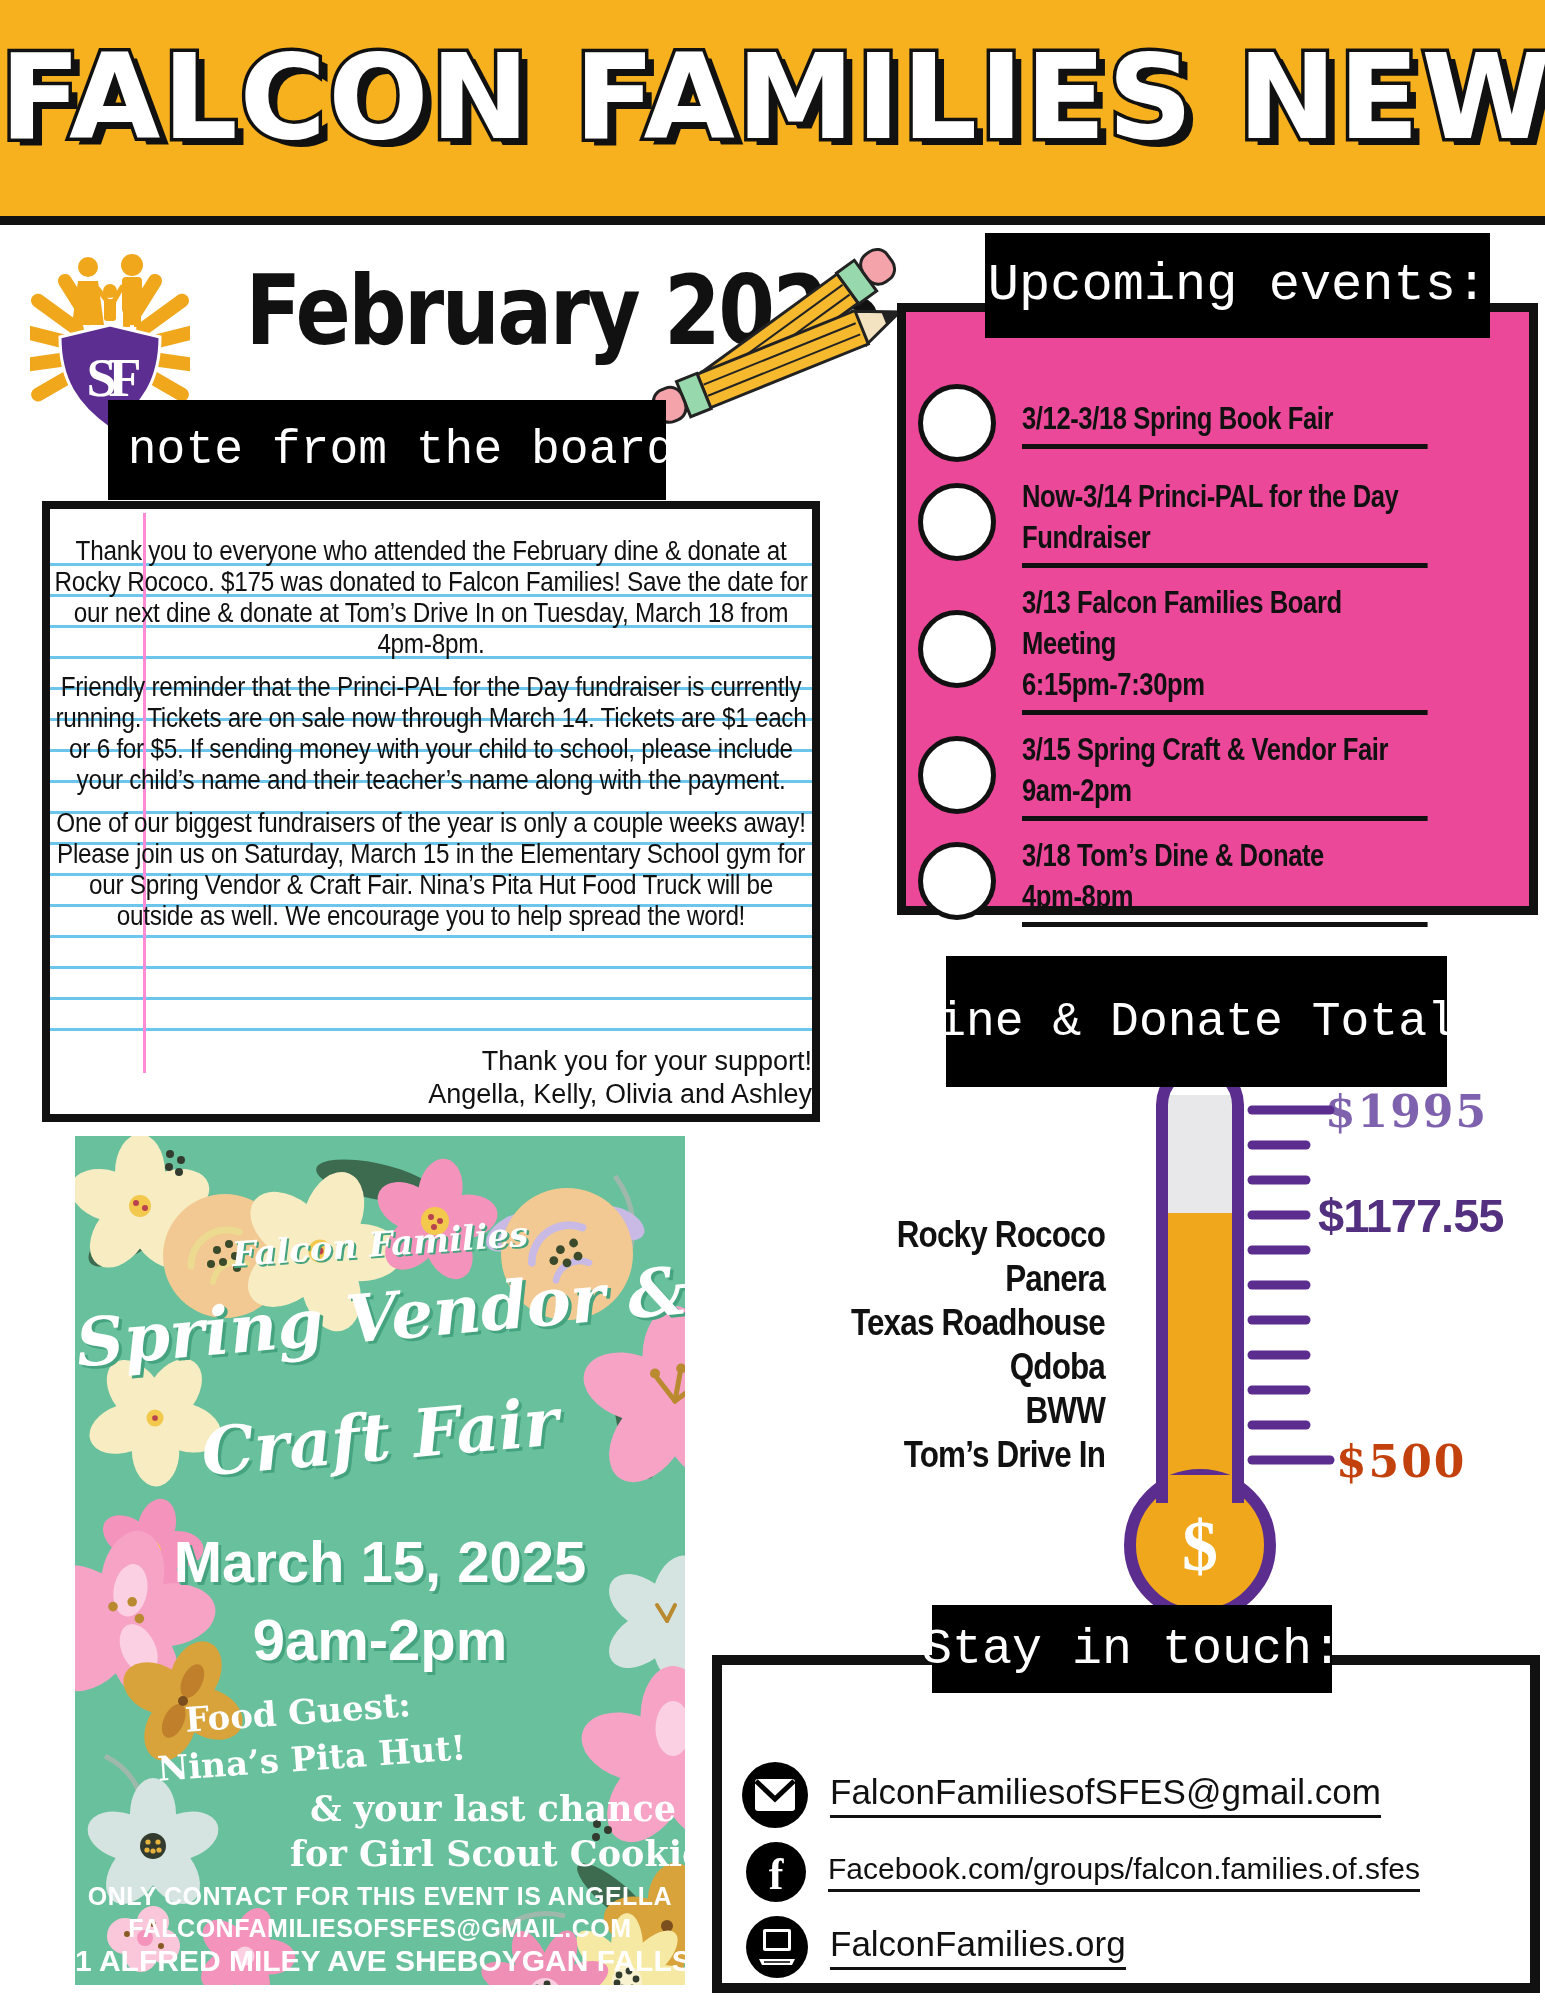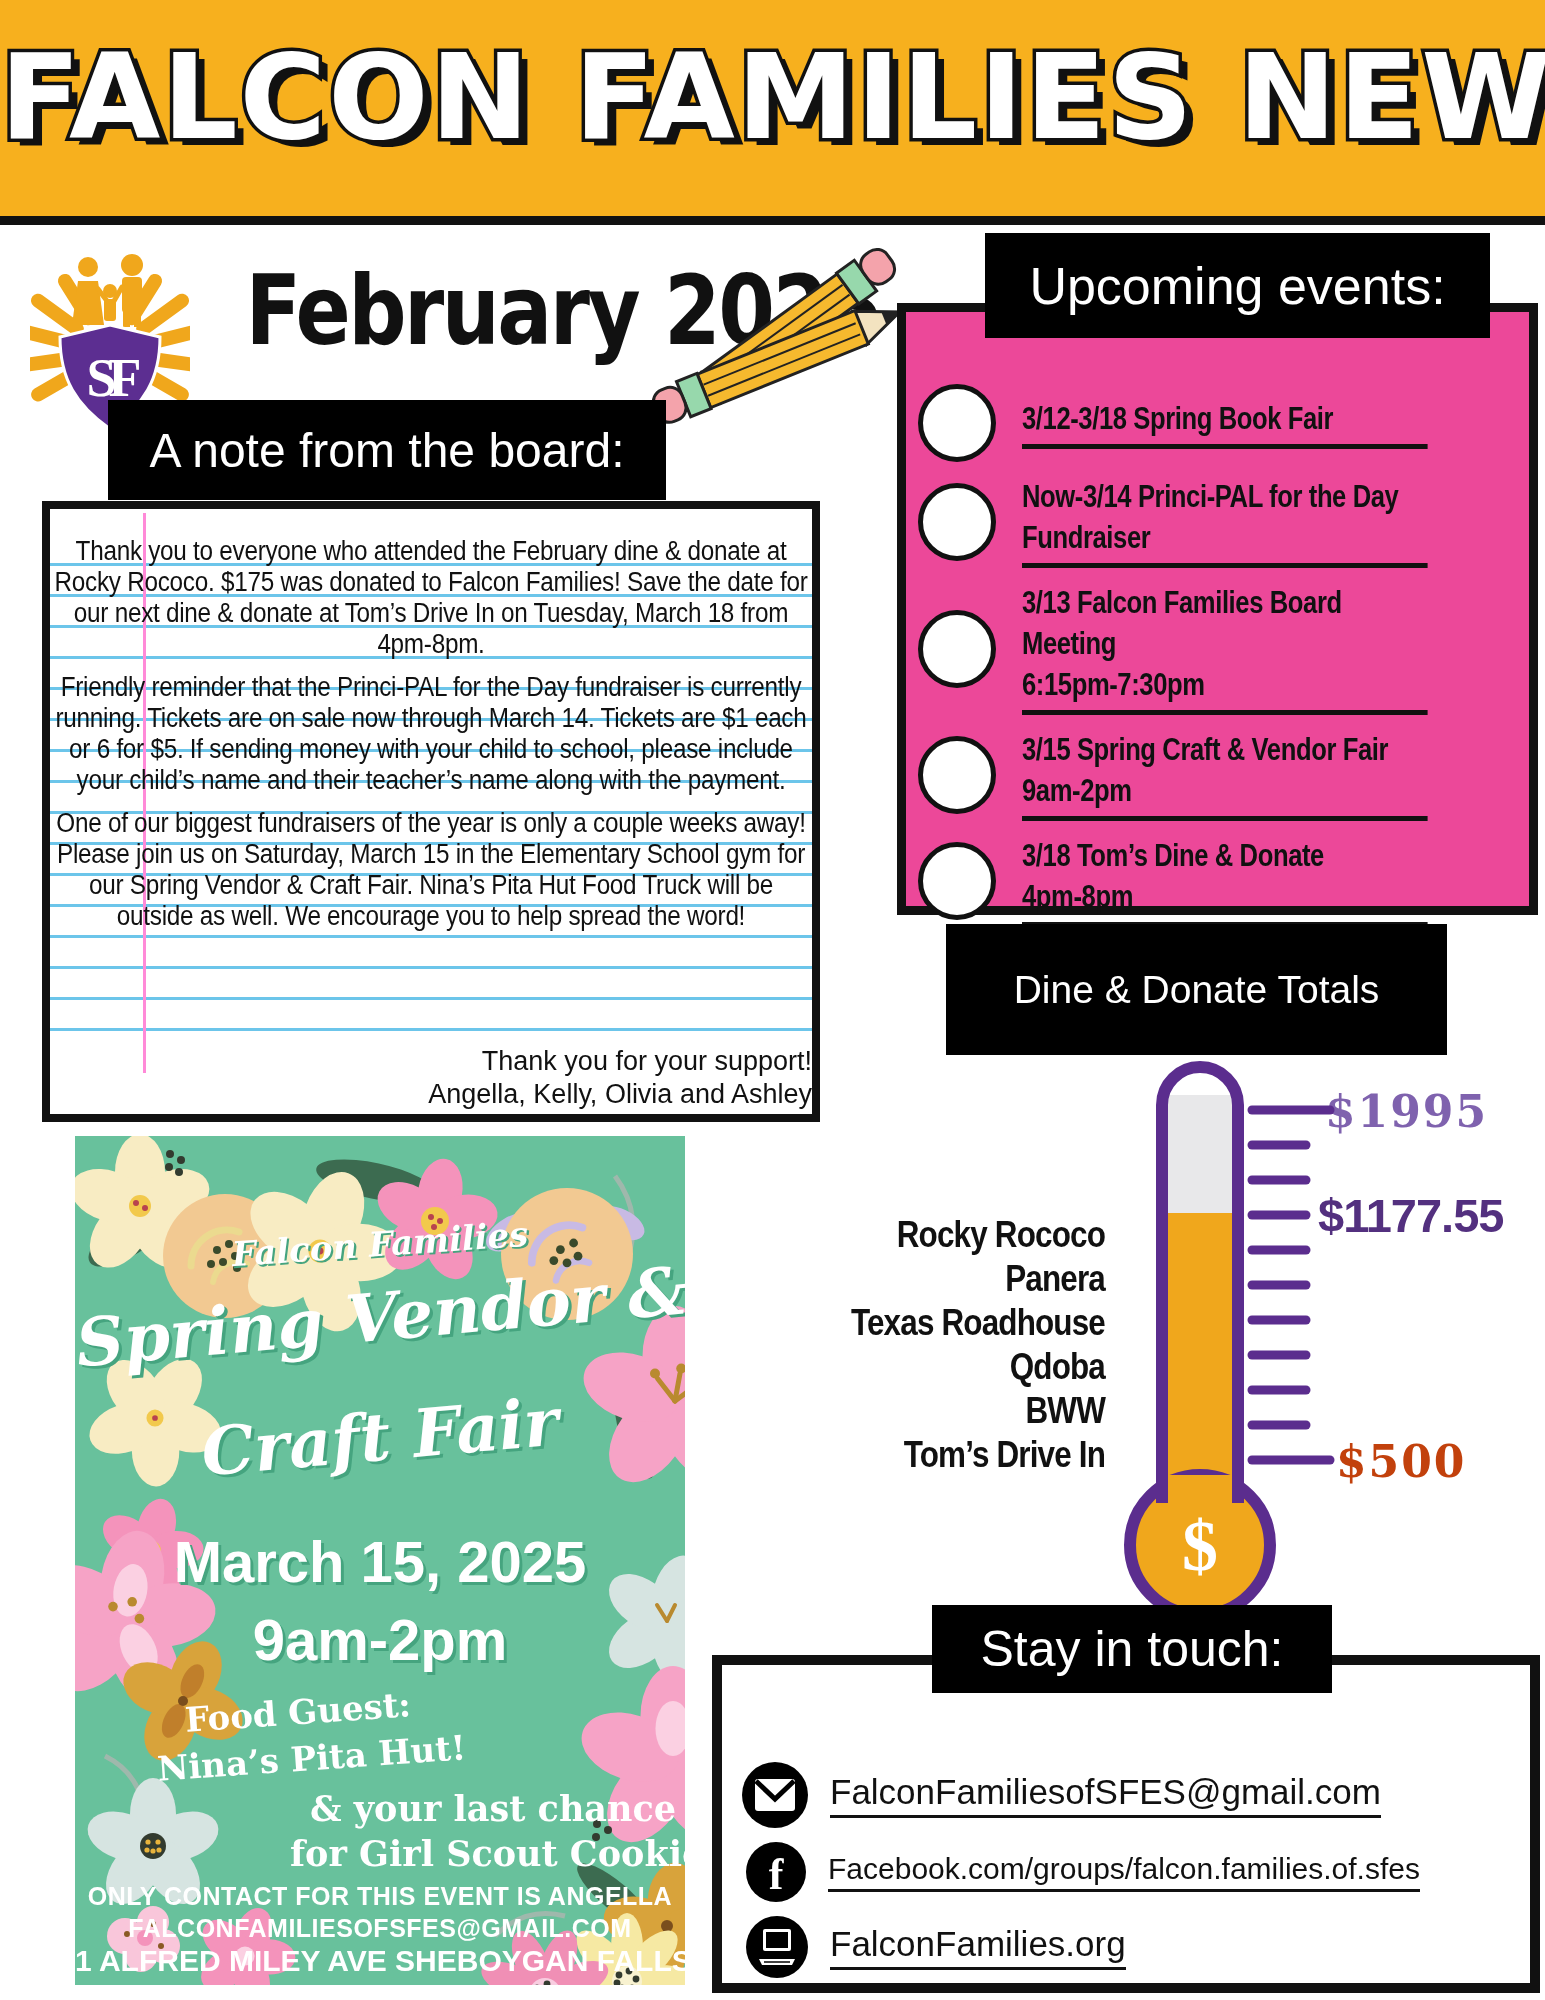--- a/index.html
+++ b/index.html
@@ -9,21 +9,21 @@
   
   .masthead{position:absolute;left:0;top:0;width:1545px;height:216px;background:#F7B01E;}
   .masthead-title{position:absolute;left:0;top:28px;width:1545px;text-align:center;
     font-family:"DejaVu Sans",sans-serif;font-weight:800;font-size:118px;letter-spacing:2px;
     color:#fff;-webkit-text-stroke:7px #111;paint-order:stroke fill;
     text-shadow:9px 7px 0 #111;white-space:nowrap;}
   .masthead-rule{position:absolute;left:0;top:216px;width:1545px;height:9px;background:#111;}
 
   
   .label-box{position:absolute;background:#000;color:#fff;display:flex;align-items:center;justify-content:center;
-    font-family:Liberation Sans, sans-serif;white-space:nowrap;z-index:6;}
+    font-family:Liberation Mono, monospace;white-space:nowrap;z-index:6;}
 
   
   .month{position:absolute;left:205px;top:255px;width:540px;text-align:center;
     font-family:"DejaVu Sans",sans-serif;font-weight:700;font-size:96px;letter-spacing:-3px;
     transform:scaleX(.85);transform-origin:center;white-space:nowrap;}
   .logo-svg{position:absolute;left:30px;top:233px;}
   .pencils-svg{position:absolute;left:575px;top:225px;}
 
   
   .events-box{position:absolute;left:897px;top:303px;width:641px;height:612px;
@@ -189,21 +189,21 @@
     </div>
     <div class="paper-signoff">
       <div>Thank you for your support!</div>
       <div>Angella, Kelly, Olivia and Ashley</div>
     </div>
   </div>
   <div class="label-box" style="left:108px;top:400px;width:558px;height:100px;font-size:48px;">
     <span>A note from the board:</span>
   </div>
 
-  <div class="label-box" style="left:946px;top:924px;width:501px;height:131px;font-size:39px;">
+  <div class="label-box" style="left:946px;top:956px;width:501px;height:131px;font-size:48px;">
     <span>Dine &amp; Donate Totals</span>
   </div>
 
   <svg class="thermo-svg" width="440" height="580" viewBox="0 0 440 580">
     <defs>
         <clipPath id="tubeclip">
           <rect x="86" y="16" width="68" height="470" rx="34"></rect>
         </clipPath>
       </defs>
     <rect x="80" y="10" width="80" height="480" rx="40" fill="#fff"></rect>

